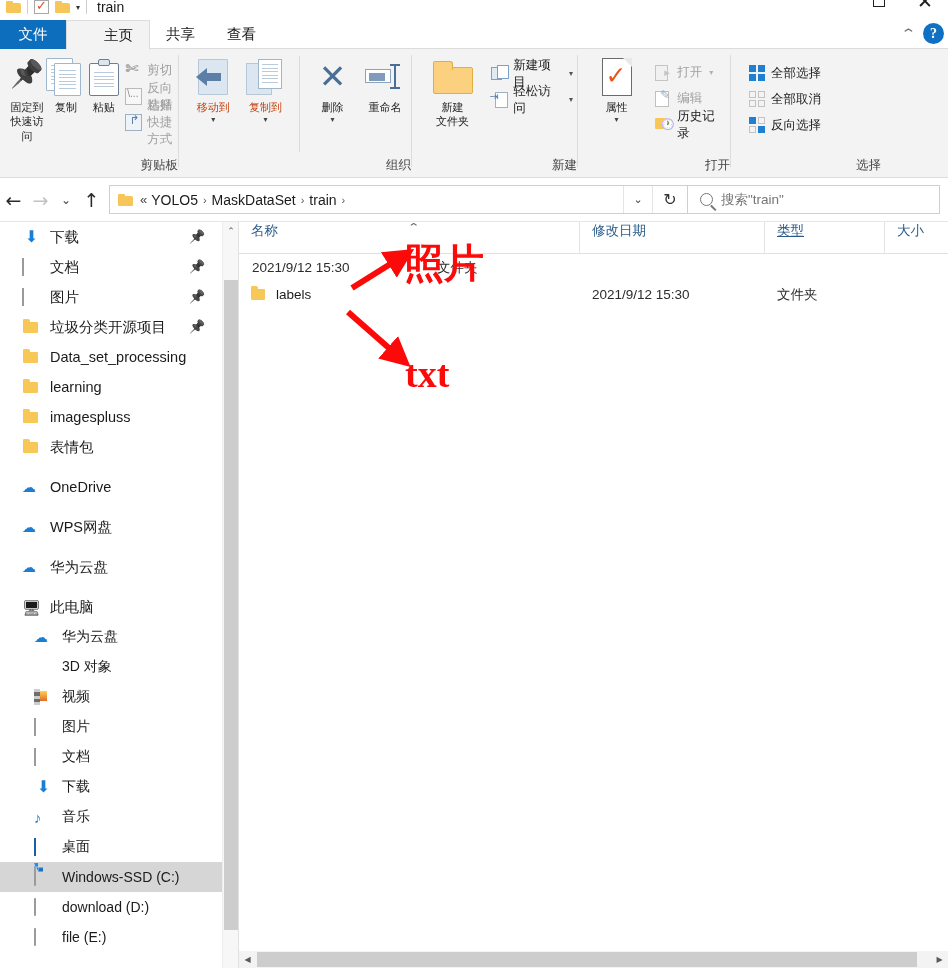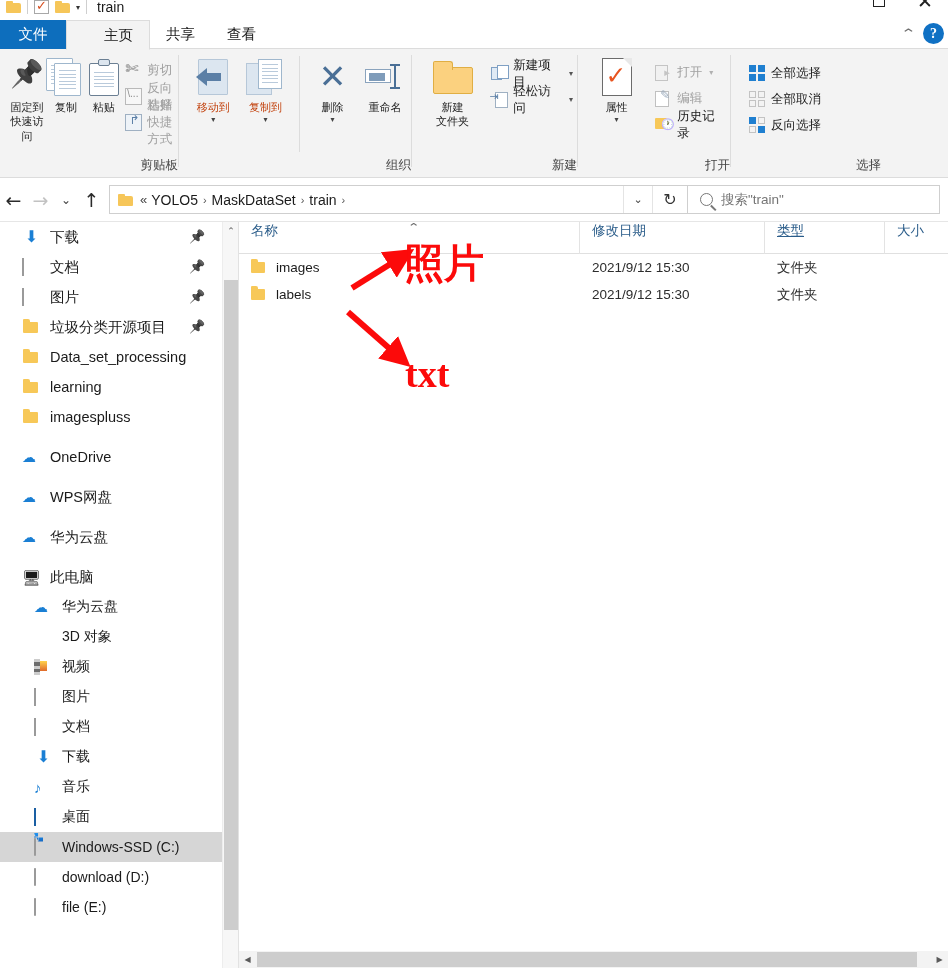--- a/index.html
+++ b/index.html
@@ -503,20 +503,26 @@
             <i></i>
           </span>
           <span>learning</span>
         </div>
         <div class="navitem">
           <span class="n-ico n-folder">
             <i></i>
           </span>
           <span>imagespluss</span>
         </div>
+        <div class="navitem">
+          <span class="n-ico n-folder">
+            <i></i>
+          </span>
+          <span>表情包</span>
+        </div>
         <div class="navitem" style="margin-top: 10px;">
           <span class="n-ico n-cloud">☁</span>
           <span>OneDrive</span>
         </div>
         <div class="navitem" style="margin-top: 10px;">
           <span class="n-ico n-cloud">☁</span>
           <span>WPS网盘</span>
         </div>
         <div class="navitem" style="margin-top: 10px;">
           <span class="n-ico n-cloud">☁</span>
@@ -583,26 +589,20 @@
       <div class="col name">
         <span>名称</span>
         <span class="sortmark">⌃</span>
       </div>
       <div class="col date">修改日期</div>
       <div class="col type">类型</div>
       <div class="col size">大小</div>
     </div>
     <div id="rowlist">
         <div class="row">
-          <div class="cell name">
-            <span class="f-ico f-folder">
-              <i></i>
-            </span>
-            <span>images</span>
-          </div>
           <div class="cell date">2021/9/12 15:30</div>
           <div class="cell type">文件夹</div>
           <div class="cell size"></div>
         </div>
         <div class="row">
           <div class="cell name">
             <span class="f-ico f-folder">
               <i></i>
             </span>
             <span>labels</span>

